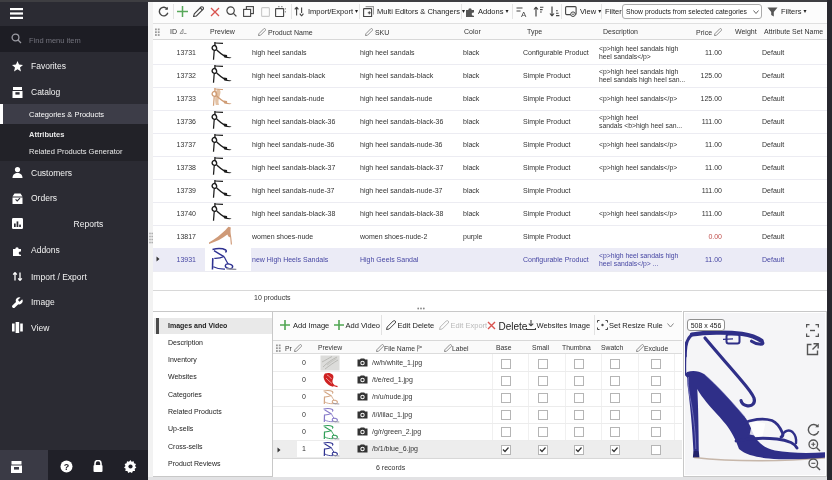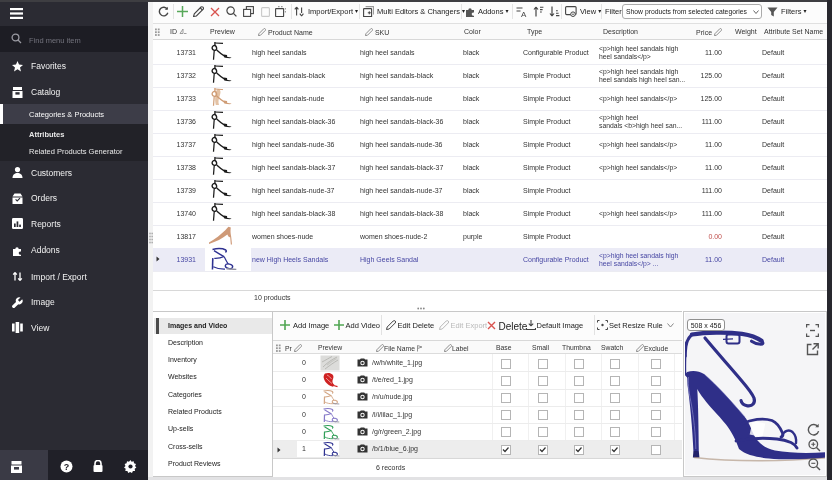--- a/index.html
+++ b/index.html
@@ -61,21 +61,21 @@
       </div>
       <div class="abs" style="left:31px;top:193px;width:115px;height:11px;font-size:8.5px;color:#f2f2f2;line-height:11px;">Orders</div>
       <div class="abs" style="left:12px;top:218.0px;width:11px;height:11px;">
         <svg width="11" height="11" viewBox="0 0 11 11">
           <rect x="0" y="0" width="11" height="11" rx="1.2" fill="#fff"></rect>
           <rect x="2" y="5.5" width="1.7" height="3.5" fill="#2b2b33"></rect>
           <rect x="4.6" y="3.4" width="1.7" height="5.6" fill="#2b2b33"></rect>
           <rect x="7.2" y="6.6" width="1.7" height="2.4" fill="#2b2b33"></rect>
         </svg>
       </div>
-      <div class="abs" style="left:31px;top:218.5px;width:115px;height:11px;font-size:8.5px;color:#f2f2f2;line-height:11px;">Reports</div>
+      <div class="abs" style="left:31px;top:218.5px;width:115px;height:11px;font-size:8.5px;color:#f2f2f2;line-height:11px;text-align:center;">Reports</div>
       <div class="abs" style="left:12px;top:244.5px;width:11px;height:11px;">
         <svg width="11" height="11" viewBox="0 0 11 11">
           <path d="M1 4 h2.3 a1.7 1.7 0 1 1 3.4 0 H9 v2.5 a1.7 1.7 0 1 0 0 3.2 V11 H1 Z" fill="#fff"></path>
         </svg>
       </div>
       <div class="abs" style="left:31px;top:245px;width:115px;height:11px;font-size:8.5px;color:#f2f2f2;line-height:11px;">Addons</div>
       <div class="abs" style="left:12px;top:271.0px;width:11px;height:11px;">
         <svg width="11" height="11" viewBox="0 0 11 11">
           <path d="M3 9.5 V1.5 M3 1.5 L1.2 3.6 M3 1.5 L4.8 3.6" stroke="#fff" stroke-width="1.3" fill="none"></path>
           <path d="M8 1.5 V9.5 M8 9.5 L6.2 7.4 M8 9.5 L9.8 7.4" stroke="#fff" stroke-width="1.3" fill="none"></path>
@@ -535,21 +535,21 @@
         <path d="M1 1 L8 8 M8 1 L1 8" stroke="#d9534f" stroke-width="1.4"></path>
       </svg>
     </div>
     <div class="abs" style="left:498.5px;top:321px;width:90px;height:10px;font-size:10px;color:#222;white-space:nowrap;">Delete</div>
     <div class="abs" style="left:525.5px;top:320px;width:10px;height:10px;">
       <svg width="10" height="10" viewBox="0 0 10 10">
         <path d="M5 0 V6 M5 6 L2.8 3.6 M5 6 L7.2 3.6" stroke="#444" stroke-width="1.1" fill="none"></path>
         <path d="M0.5 8 V9.5 H9.5 V8" stroke="#444" stroke-width="1.1" fill="none"></path>
       </svg>
     </div>
-    <div class="abs" style="left:536.5px;top:321px;width:90px;height:10px;font-size:7.5px;color:#222;white-space:nowrap;">Default Image</div>
+    <div class="abs" style="left:536.5px;top:321px;width:90px;height:10px;font-size:7.5px;color:#222;white-space:nowrap;">Websites Image</div>
     <div class="abs" style="left:593.5px;top:315px;width:1px;height:20px;background:#e2e2e2;"></div>
     <div class="abs" style="left:597px;top:320px;width:11px;height:10px;">
       <svg width="11" height="10" viewBox="0 0 11 10">
         <path d="M0.5 2.5 V0.5 H2.5 M8.5 0.5 H10.5 V2.5 M10.5 7.5 V9.5 H8.5 M2.5 9.5 H0.5 V7.5" fill="none" stroke="#444" stroke-width="1"></path>
         <circle cx="5.5" cy="5" r="1.2" fill="#444"></circle>
       </svg>
     </div>
     <div class="abs" style="left:609px;top:321px;width:90px;height:10px;font-size:7.5px;color:#222;white-space:nowrap;">Set Resize Rule</div>
     <div class="abs" style="left:667px;top:323px;width:7px;height:5px;">
       <svg width="7" height="5" viewBox="0 0 7 5">

